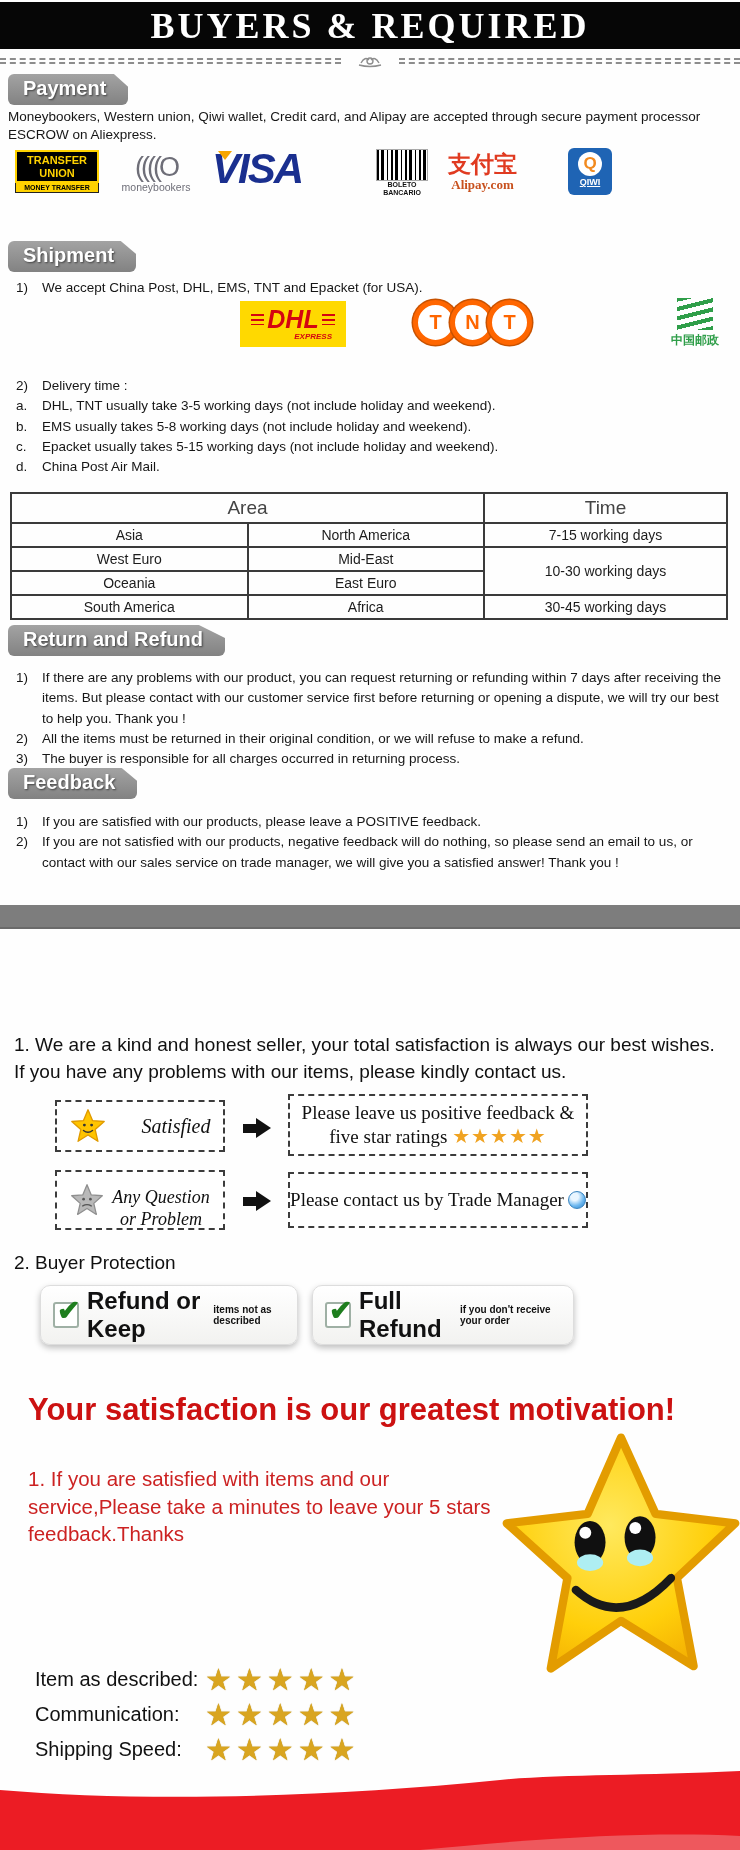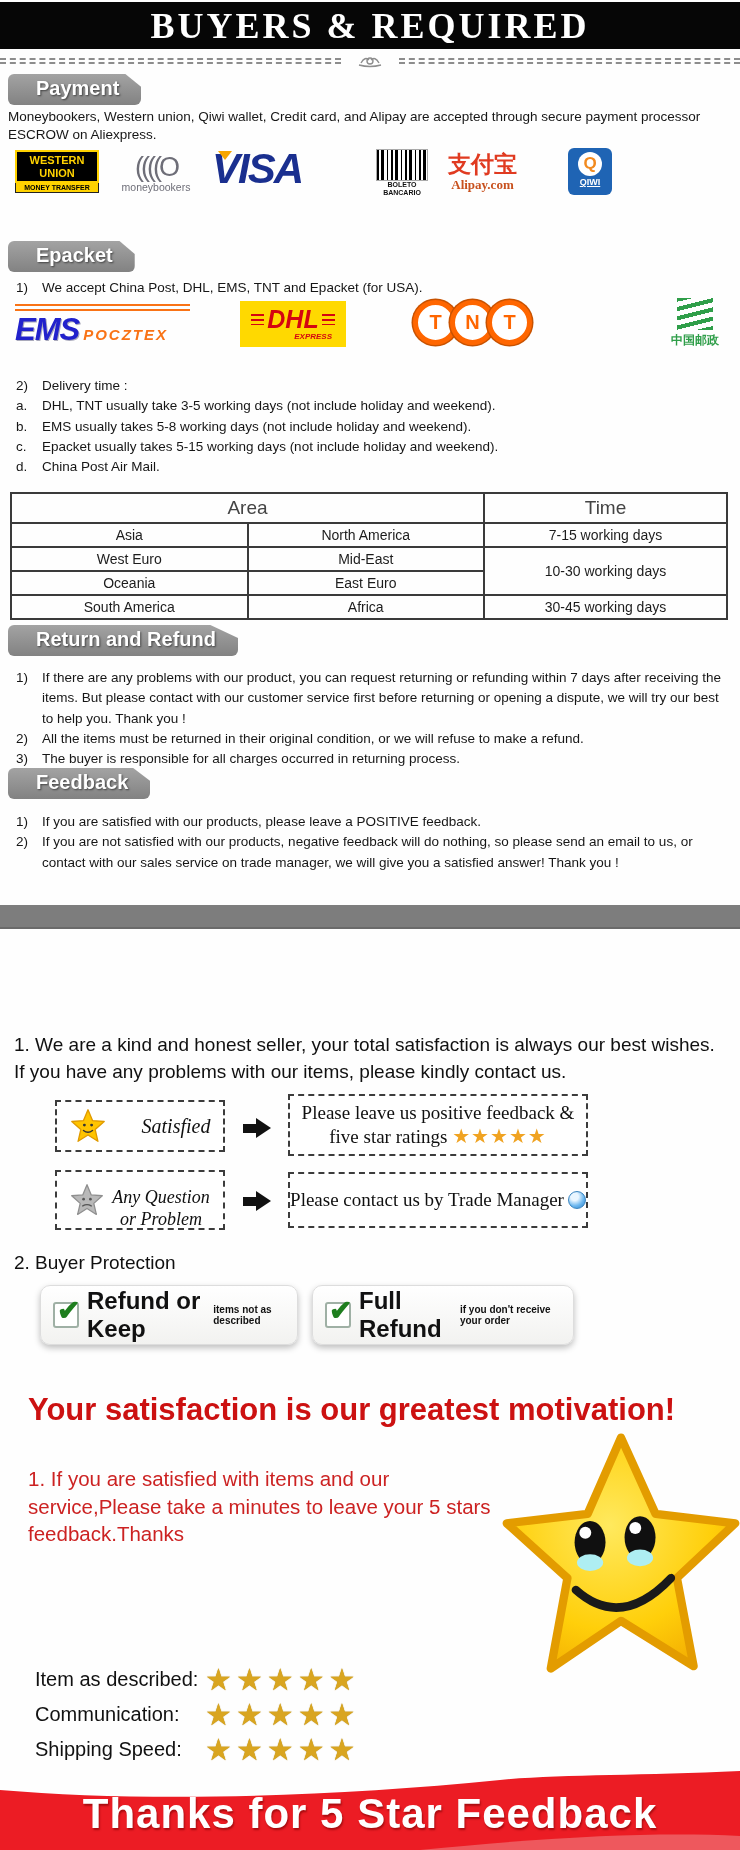--- a/index.html
+++ b/index.html
@@ -8,21 +8,21 @@
   .abs { position:absolute; }
 
   
   .top-banner { left:0; right:0; top:2px; height:47px; background:#060606; display:flex; align-items:center; justify-content:center; }
   .top-title { font-family:"Liberation Serif", serif; font-weight:bold; font-size:36px; color:#ffffff; letter-spacing:3px; }
   .hdr-divider { top:54px; left:0; right:0; display:flex; align-items:center; gap:8px; }
   .dash-line { flex:1; height:6px; border-top:2px dashed #8d8d8d; border-bottom:2px dashed #8d8d8d; }
 
   
   .tag { position:absolute; background:linear-gradient(#a3a3a3,#828282); color:#fff; font-weight:bold; font-size:20px;
-         padding:3px 22px 5px 28px; border-radius:6px; clip-path:polygon(0 0,88% 0,100% 42%,100% 100%,0 100%);
+         padding:3px 22px 5px 15px; border-radius:6px; clip-path:polygon(0 0,88% 0,100% 42%,100% 100%,0 100%);
          text-shadow:1px 1px 2px rgba(0,0,0,.55); }
 
   .body-text { font-size:13.5px; color:#161616; line-height:1.32; }
   .li { position:relative; padding-left:28px; font-size:13.5px; color:#161616; line-height:1.5; }
   .li .num { position:absolute; left:2px; width:24px; }
 
   
   .logo-row { position:absolute; left:0; right:0; }
   .wu { left:15px; top:4px; width:84px; text-align:center; }
   .wu-top { background:#000; border:2px solid #ffd200; color:#ffd200; font-weight:bold; font-size:11px; line-height:1.15; padding:2px 0; }
@@ -122,21 +122,21 @@
     </svg>
     <div class="dash-line"></div>
   </div>
 
   <div class="tag" style="top:74px; left:8px;">Payment</div>
   <div class="abs body-text" style="top:108px; left:8px; width:724px;">Moneybookers, Western union, Qiwi wallet, Credit card, and Alipay are accepted through secure payment processor ESCROW on Aliexpress.</div>
 
   <div class="logo-row" style="top:146px; height:54px;">
     <div class="abs wu">
       <div class="wu-top">
-        <div>WESTERN</div>
+        <div>TRANSFER</div>
         <div>UNION</div>
       </div>
       <div class="wu-bot">MONEY TRANSFER</div>
     </div>
     <div class="abs mb">
       <div class="mb-arcs">((((O</div>
       <div class="mb-label">moneybookers</div>
     </div>
     <div class="abs visa">
       <span class="visa-wedge"></span>
@@ -150,34 +150,27 @@
     <div class="abs alipay">
       <div class="alipay-cn">支付宝</div>
       <div class="alipay-label">Alipay.com</div>
     </div>
     <div class="abs qiwi">
       <div class="qiwi-circle">Q</div>
       <div class="qiwi-label">QIWI</div>
     </div>
   </div>
 
-  <div class="tag" style="top:241px; left:8px;">Epacket</div>
+  <div class="tag" style="top:241px; left:8px;">Shipment</div>
   <div class="abs li" style="top:278px; left:14px; width:712px;">
     <span class="num">1)</span>
     <span>We accept China Post, DHL, EMS, TNT and Epacket (for USA).</span>
   </div>
 
   <div class="logo-row" style="top:298px; height:54px;">
-    <div class="abs ems">
-      <div class="ems-stripes"></div>
-      <div class="ems-line">
-        <span class="ems-text">EMS</span>
-        <span class="ems-sub">POCZTEX</span>
-      </div>
-    </div>
     <div class="abs dhl">
       <div class="dhl-main">
         <span class="dhl-stripe"></span>
         <span class="dhl-text">DHL</span>
         <span class="dhl-stripe"></span>
       </div>
       <div class="dhl-sub">EXPRESS</div>
     </div>
     <div class="abs tnt">
       <span class="tnt-ring">T</span>
@@ -334,15 +327,14 @@
   </div>
   <div class="rating-row" style="top:1732px;">
     <span class="rating-label">Shipping Speed:</span>
     <span class="rating-stars">★★★★★</span>
   </div>
 
   <svg class="abs bottom-banner" viewBox="0 0 740 82" preserveAspectRatio="none">
     <path d="M0,22 C140,34 320,30 500,12 C560,6 640,8 740,3 L740,82 L0,82 Z" fill="#ec1c24"></path>
     <path d="M420,82 C560,68 660,64 740,68 L740,82 Z" fill="#f08a8d" opacity="0.55"></path>
   </svg>
-  <div class="abs banner-text">Thanks for 5 Star Feedback</div>
 
 </div>
 
 </body></html>

